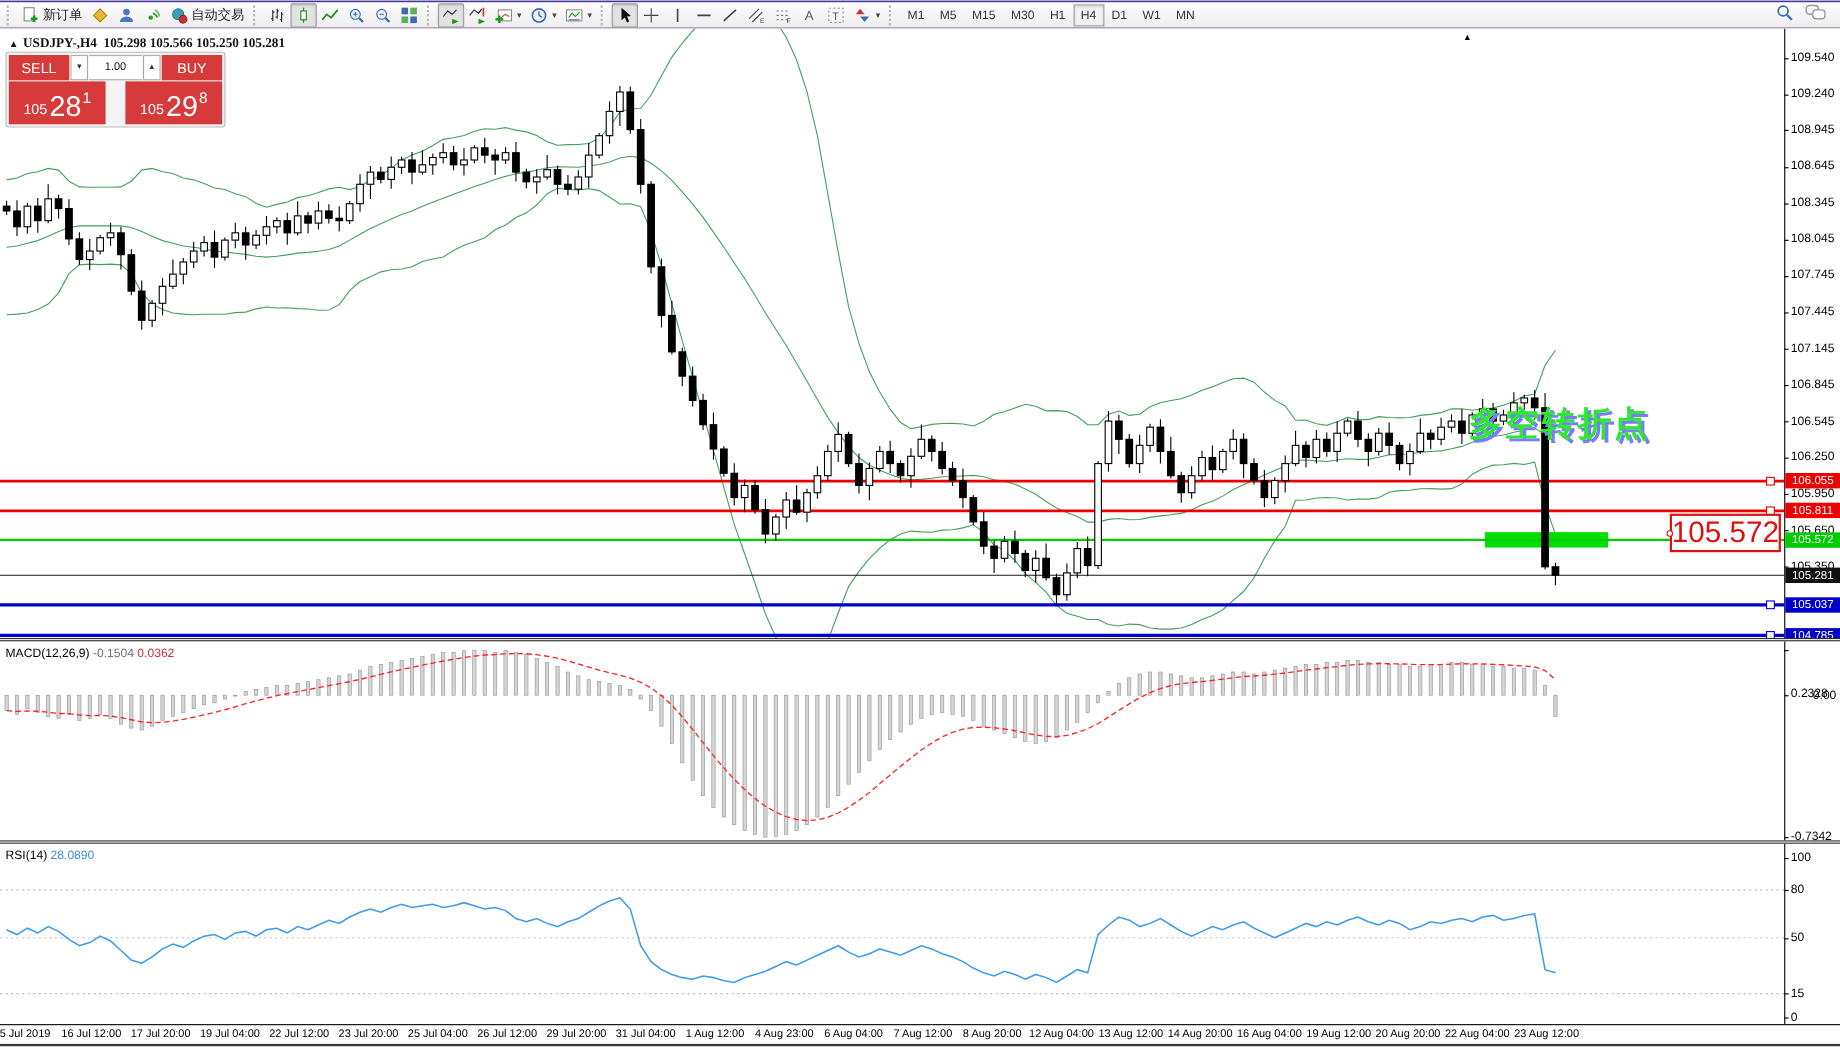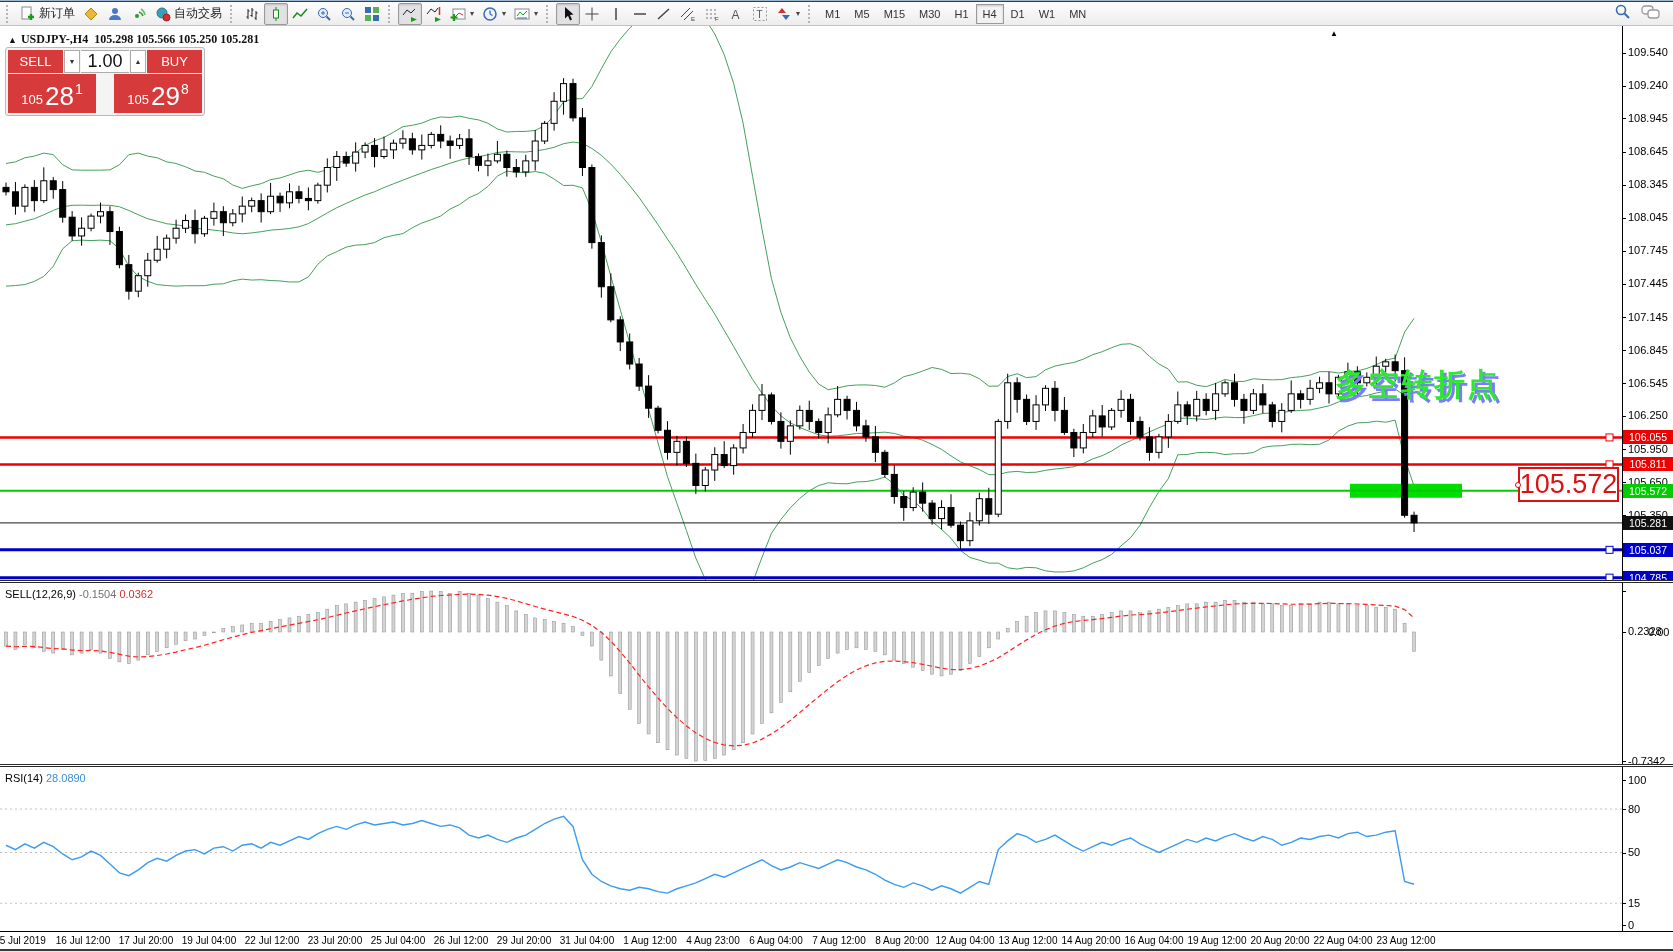--- a/index.html
+++ b/index.html
@@ -1,18 +1,18 @@
 <!DOCTYPE html>
 <html><head>
 <meta charset="utf-8">
 <style>
   * { margin:0; padding:0; box-sizing:border-box; }
   html,body { width:1673px; height:952px; overflow:hidden; background:#fff;
     font-family:"Liberation Sans","DejaVu Sans",sans-serif; }
-  .app { position:relative; width:1673px; height:683px; background:#0c4a6e; border-top:1px solid #9db6d4;}
+  .app { position:relative; width:1673px; height:683px; background:#4c1d95; border-top:1px solid #9db6d4;}
 
   
   .toolbar { position:absolute; left:0; top:1px; width:1673px; height:24px;
     background:linear-gradient(#fdfdfd,#ededed); border-bottom:1px solid #c2c2c2;
     display:flex; align-items:center; padding:0 2px; }
   .grip { width:7px; height:18px; border-left:2px dotted #b5b5b5; margin:0 3px 0 4px; }
   .tbtn { height:22px; min-width:24px; display:flex; align-items:center; justify-content:center;
     gap:3px; padding:0 3px; border:1px solid transparent; border-radius:2px; color:#222; font-size:12px; }
   .tbtn.sel { background:#e2e2e2; border:1px solid #9a9a9a; box-shadow:inset 0 1px 2px rgba(0,0,0,.15); }
   .tbtn svg { display:block; }
@@ -42,21 +42,21 @@
 
   
   .ocp { position:absolute; left:5px; top:21px; width:200px; z-index:8;
     background:#f4f4f4; border:1px solid #b9b9b9; border-radius:3px; padding:2px; }
   .ocp-row1 { display:flex; height:23px; gap:1px; }
   .ocp-sell,.ocp-buy { width:55px; background:#d63a3a; color:#fff; font-size:13px;
     display:flex; align-items:center; justify-content:center; }
   .ocp-spin { width:16px; background:#fff; border:1px solid #ababab; color:#333; font-size:7px;
     display:flex; align-items:center; justify-content:center; }
   .ocp-vol { flex:1; background:#fff; border-top:1px solid #ababab; border-bottom:1px solid #ababab;
-    font-size:18px; color:#111; display:flex; align-items:center; justify-content:center; }
+    font-size:10px; color:#111; display:flex; align-items:center; justify-content:center; }
   .ocp-row2 { display:flex; height:39px; gap:18px; margin-top:1px; }
   .ocp-price { flex:1; background:#d63a3a; color:#fff; display:flex; align-items:flex-end; justify-content:center; padding-bottom:2px;}
   .ocp-price .sm { font-size:13px; margin:0 2px 4px 0; }
   .ocp-price .bg { font-size:26px; line-height:30px; font-weight:500; }
   .ocp-price .sup { font-size:14px; margin:0 0 14px 1px; }
 
   .annotation { position:absolute; left:1335px; top:338px; z-index:7; font-size:31px; font-weight:bold;
     letter-spacing:2px; text-shadow:3px 3px 0 #7b7bff; white-space:nowrap; }
   .price-label-box { position:absolute; left:1518px; top:441px; width:101px; height:35px; z-index:8;
     background:#fff; border:2px solid #dd1111; color:#dd1111; font-size:27px;
@@ -833,21 +833,21 @@
           <rect x="1365.3" y="22.63" width="3" height="26.37" fill="#d4d4d4" stroke="#8c8c8c" stroke-width="0.5"></rect>
           <rect x="1374.75" y="24.387999999999995" width="3" height="24.612000000000005" fill="#d4d4d4" stroke="#8c8c8c" stroke-width="0.5"></rect>
           <rect x="1384.1999999999998" y="24.387999999999995" width="3" height="24.612000000000005" fill="#d4d4d4" stroke="#8c8c8c" stroke-width="0.5"></rect>
           <rect x="1393.6499999999999" y="26.145999999999997" width="3" height="22.854000000000003" fill="#d4d4d4" stroke="#8c8c8c" stroke-width="0.5"></rect>
           <rect x="1403.1" y="40.21" width="3" height="8.79" fill="#d4d4d4" stroke="#8c8c8c" stroke-width="0.5"></rect>
           <rect x="1412.55" y="49" width="3" height="19.390739999999994" fill="#d4d4d4" stroke="#8c8c8c" stroke-width="0.5"></rect>
           <polyline points="6,63.064 15.45,63.7672 24.9,63.27496 34.349999999999994,63.584368 43.8,64.5350944 53.25,65.64727552 62.699999999999996,65.83382041600001 72.14999999999999,67.0378563328 81.6,67.64948506624 91.05,67.435588052992 100.5,67.9676704423936 109.94999999999999,69.44813635391489 119.39999999999999,71.3357090831319 128.85,73.19736726650552 138.29999999999998,73.98349381320442 147.75,73.55759505056353 157.2,72.51367604045083 166.64999999999998,70.97534083236067 176.1,69.04147266588853 185.54999999999998,66.79117813271083 195,64.63934250616866 204.45,62.21467400493493 213.89999999999998,59.57173920394794 223.35,56.754191363158355 232.79999999999998,54.14855309052668 242.24999999999997,51.712442472421344 251.7,49.411953977937074 261.15,47.571563182349664 270.59999999999997,45.74765054587973 280.04999999999995,43.93692043670379 289.5,42.13673634936303 298.95,40.34498907949042 308.4,38.55999126359234 317.84999999999997,36.780393010873865 327.29999999999995,34.653514408699095 336.75,32.24881152695927 346.2,29.97344922156742 355.65,27.801559377253938 365.09999999999997,25.712447501803148 374.54999999999995,23.68955800144252 384,21.719646401154016 393.45,19.792117120923212 402.9,17.898493696738573 412.34999999999997,16.383594957390855 421.79999999999995,14.820075965912679 431.24999999999994,13.463780772730146 440.7,12.484224618184115 450.15,12.052179694547291 459.59999999999997,11.354943755637827 469.04999999999995,11.148755004510264 478.49999999999994,11.335404003608211 487.95,12.187923202886566 497.4,13.573138562309254 506.84999999999997,15.384510849847402 516.3,17.88840867987792 525.75,20.594726943902337 535.1999999999999,23.46298155512187 544.65,26.109185244097496 554.0999999999999,28.577748195277994 563.55,30.904198556222397 573,33.46855884497792 582.4499999999999,37.278047075982336 591.9,42.435237660785866 601.3499999999999,49.37379012862869 610.8,58.089032102902955 620.25,68.57722568232236 629.6999999999999,80.13218054585789 639.15,92.18894443668631 648.5999999999999,103.94395554934906 658.05,115.10596443947925 667.5,125.4419715515834 676.9499999999999,134.76557724126673 686.4,142.92766179301339 695.8499999999999,149.9495694344107 705.3,155.42645554752858 714.75,159.45636443802286 724.1999999999999,161.9770915504183 733.65,162.93887324033466 743.0999999999999,162.30189859226772 752.55,160.0343188738142 762,156.11065509905134 771.4499999999999,150.86212407924108 780.9,144.55369926339284 790.3499999999999,137.3973594107143 799.8,129.56268752857144 809.2499999999999,121.53695002285716 818.6999999999999,113.70996001828571 828.15,106.04196801462857 837.5999999999999,98.85277441170285 847.05,92.39821952936228 856.4999999999999,86.88297562348983 865.9499999999999,82.82238049879186 875.4,79.92550439903349 884.8499999999999,78.3112035192268 894.3,78.07456281538144 903.7499999999999,78.58845025230515 913.1999999999999,79.70276020184411 922.65,81.29740816147529 932.0999999999999,83.27632652918024 941.55,85.21106122334419 950.9999999999999,86.40724897867534 960.4499999999999,86.66099918294029 969.9,85.45759934635223 979.3499999999999,83.08847947708179 988.8,79.43518358166543 998.2499999999999,74.75454686533234 1007.6999999999999,68.90043749226587 1017.15,62.81074999381269 1026.6,56.88419999505015 1036.05,51.439759996040124 1045.5,46.7326079968321 1054.9499999999998,42.96688639746568 1064.3999999999999,40.30590911797254 1073.85,38.52872729437803 1083.3,37.45858183550243 1092.75,36.602465468401945 1102.1999999999998,35.565972374721554 1111.6499999999999,34.38517789977725 1121.1,33.0889423198218 1130.55,32.051953855857434 1140,31.57396308468595 1149.4499999999998,30.83997046774876 1158.8999999999999,29.901176374199004 1168.35,28.798541099359202 1177.8,27.564832879487362 1187.25,26.226266303589888 1196.6999999999998,25.15541304287191 1206.1499999999999,23.947130434297527 1215.6,22.980504347438018 1225.05,21.855603477950414 1234.5,20.95568278236033 1243.9499999999998,20.58734622588826 1253.3999999999999,20.29267698071061 1262.85,20.40854158456849 1272.3,20.50123326765479 1281.75,20.92698661412383 1291.1999999999998,21.267589291299064 1300.6499999999999,21.18847143303925 1310.1,21.125177146431398 1319.55,20.72294171714512 1329,20.401153373716095 1338.4499999999998,20.495322698972874 1347.8999999999999,20.5706581591783 1357.35,20.98252652734264 1366.8,21.312021221874108 1376.25,21.927216977499285 1385.6999999999998,22.419373581999427 1395.1499999999999,23.164698865599537 1404.6,26.57375909247963 1414.05,34.937155273983706" fill="none" stroke="#ff2222" stroke-width="1.2" stroke-dasharray="5 3"></polyline>
         </svg>
       <div class="axis-col"></div>
       <div class="ind-label">
-        <span>SELL(12,26,9)</span>
+        <span>MACD(12,26,9)</span>
         <span class="v1">-0.1504</span>
         <span class="v2">0.0362</span>
       </div>
     <div class="axis-tick" style="top: 8.07376px;"></div><div class="axis-lbl" style="top: 1.57376px; margin-top: 40px;">0.2328</div><div class="axis-tick" style="top: 49px;"></div><div class="axis-lbl" style="top: 42.5px; padding-left: 20px;">0.00</div><div class="axis-tick" style="top: 178.072px;"></div><div class="axis-lbl" style="top: 171.572px;">-0.7342</div></div>
 
     <div class="sep sep2"></div>
 
     <div class="panel panel-rsi">
       <svg id="svg-rsi" width="1622" height="164">
           <line x1="0" y1="42" x2="1622" y2="42" stroke="#c0c0c0" stroke-width="1" stroke-dasharray="2 3"></line>

